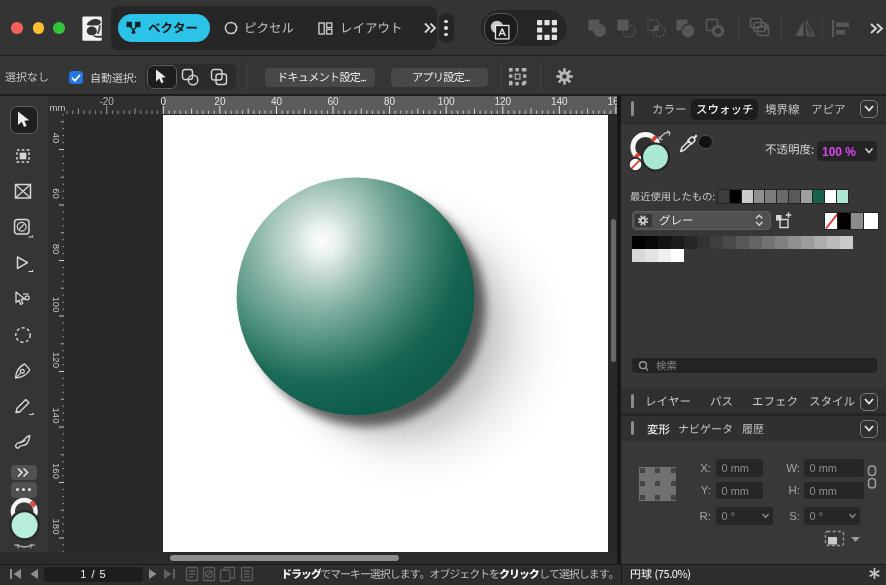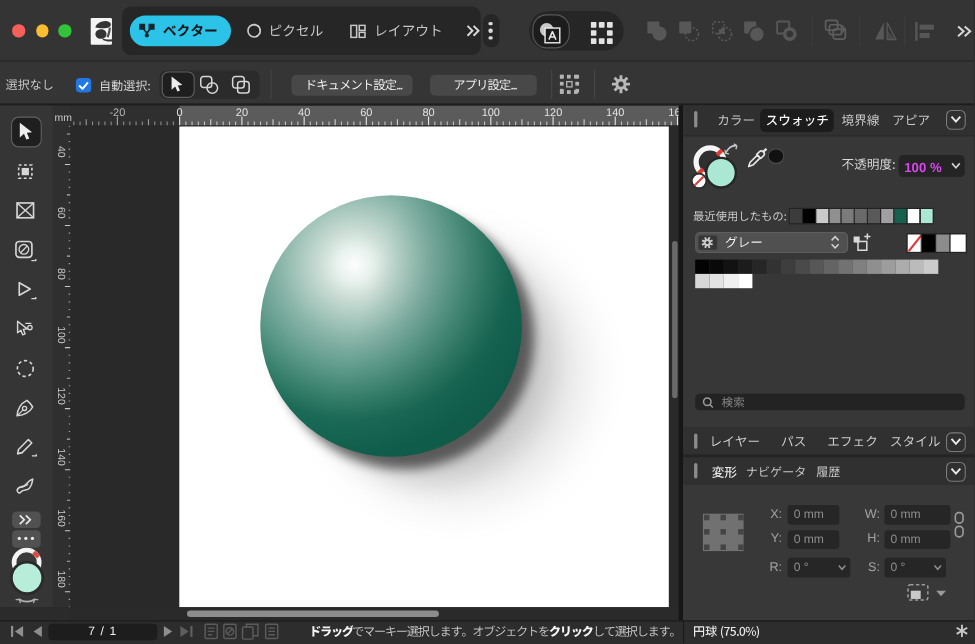--- a/index.html
+++ b/index.html
@@ -718,21 +718,21 @@
     <svg style="position:absolute;left:8px;top:568px;" width="16" height="12" viewBox="0 0 16 12">
       <g fill="#8f8f8f">
         <rect x="2" y="1" width="2" height="10"></rect>
         <path d="M13 1 L5.5 6 L13 11 Z"></path>
       </g>
     </svg>
     <svg style="position:absolute;left:26px;top:568px;" width="16" height="12" viewBox="0 0 16 12">
       <path d="M12 1 L4.5 6 L12 11 Z" fill="#8f8f8f"></path>
     </svg>
     <div style="position:absolute;left:44px;top:566.5px;width:98.5px;height:15px;background:#1d1d1d;border-radius:3.5px;"></div>
-    <div style="position:absolute;left:93.5px;top:569.3px;font:400 11px 'Liberation Sans',sans-serif;color:#f2f2f2;line-height:1;white-space:pre;transform:translateX(-50%);letter-spacing:1px;">7 / 1</div>
+    <div style="position:absolute;left:93.5px;top:569.3px;font:400 11px 'Liberation Sans',sans-serif;color:#f2f2f2;line-height:1;white-space:pre;transform:translateX(-50%);letter-spacing:1px;">1 / 5</div>
     <svg style="position:absolute;left:145px;top:568px;" width="16" height="12" viewBox="0 0 16 12">
       <path d="M4 1 L11.5 6 L4 11 Z" fill="#8f8f8f"></path>
     </svg>
     <svg style="position:absolute;left:161px;top:568px;" width="16" height="12" viewBox="0 0 16 12">
       <g fill="#5f5f5f">
         <path d="M3 1 L10.5 6 L3 11 Z"></path>
         <rect x="12" y="1" width="2" height="10"></rect>
       </g>
     </svg>
     <svg style="position:absolute;left:184px;top:566px;" width="16" height="16" viewBox="0 0 16 16">

